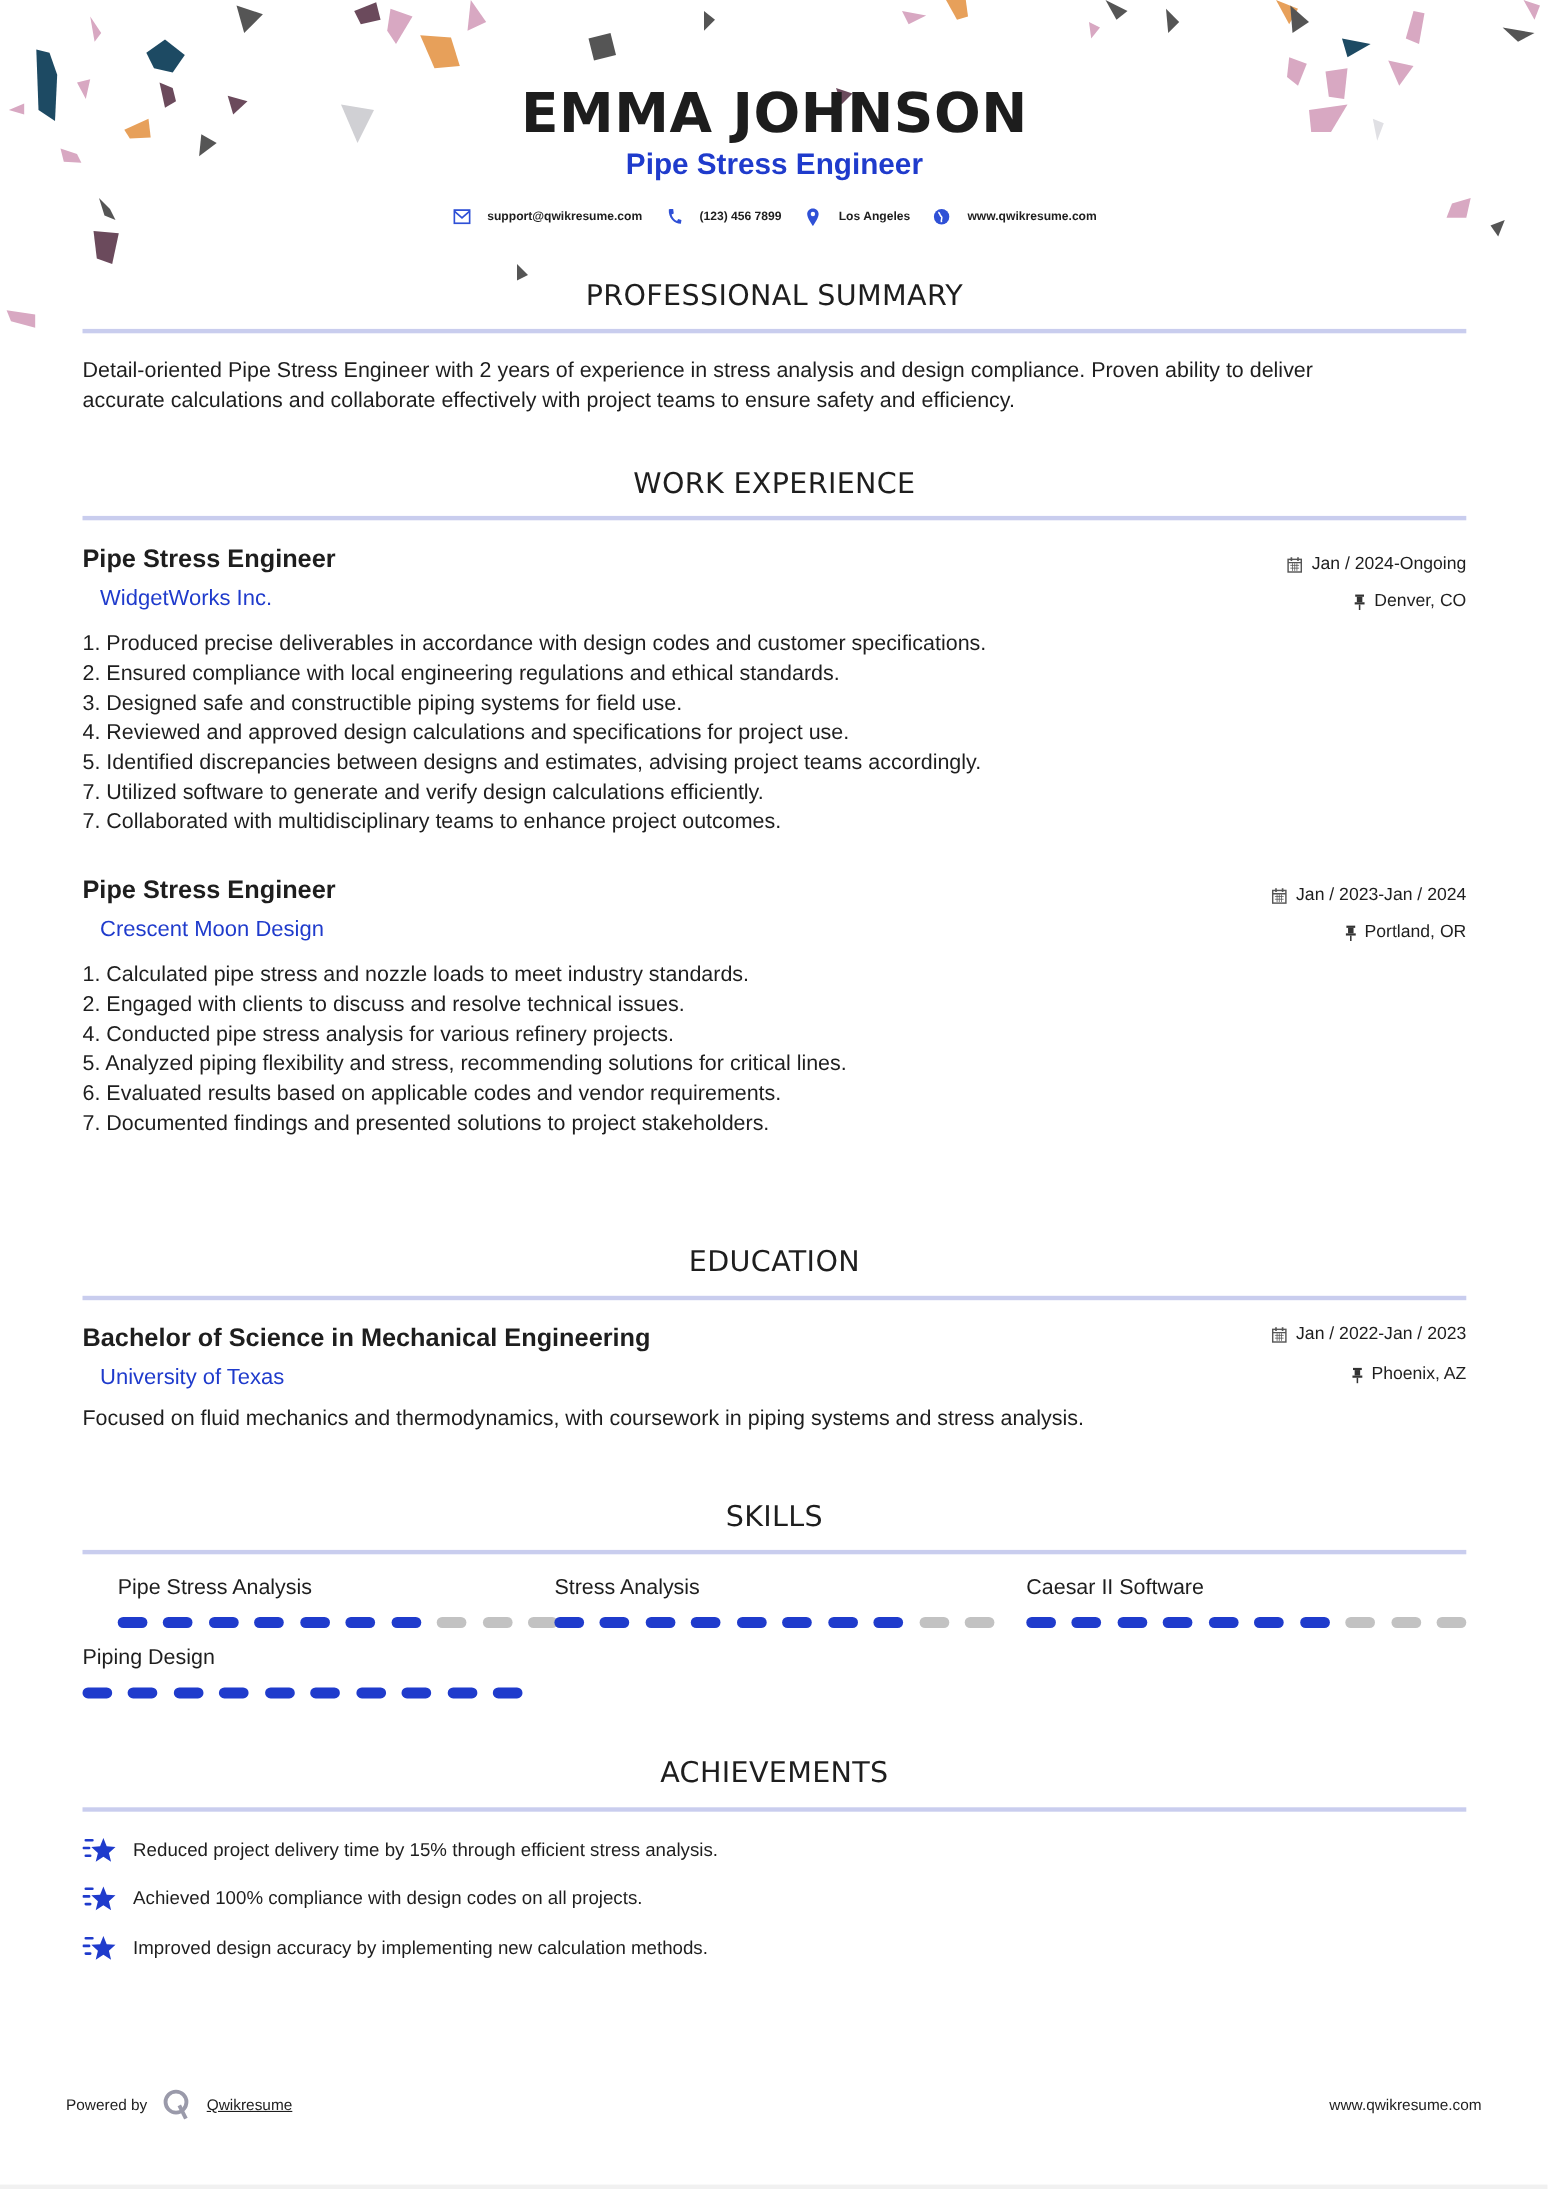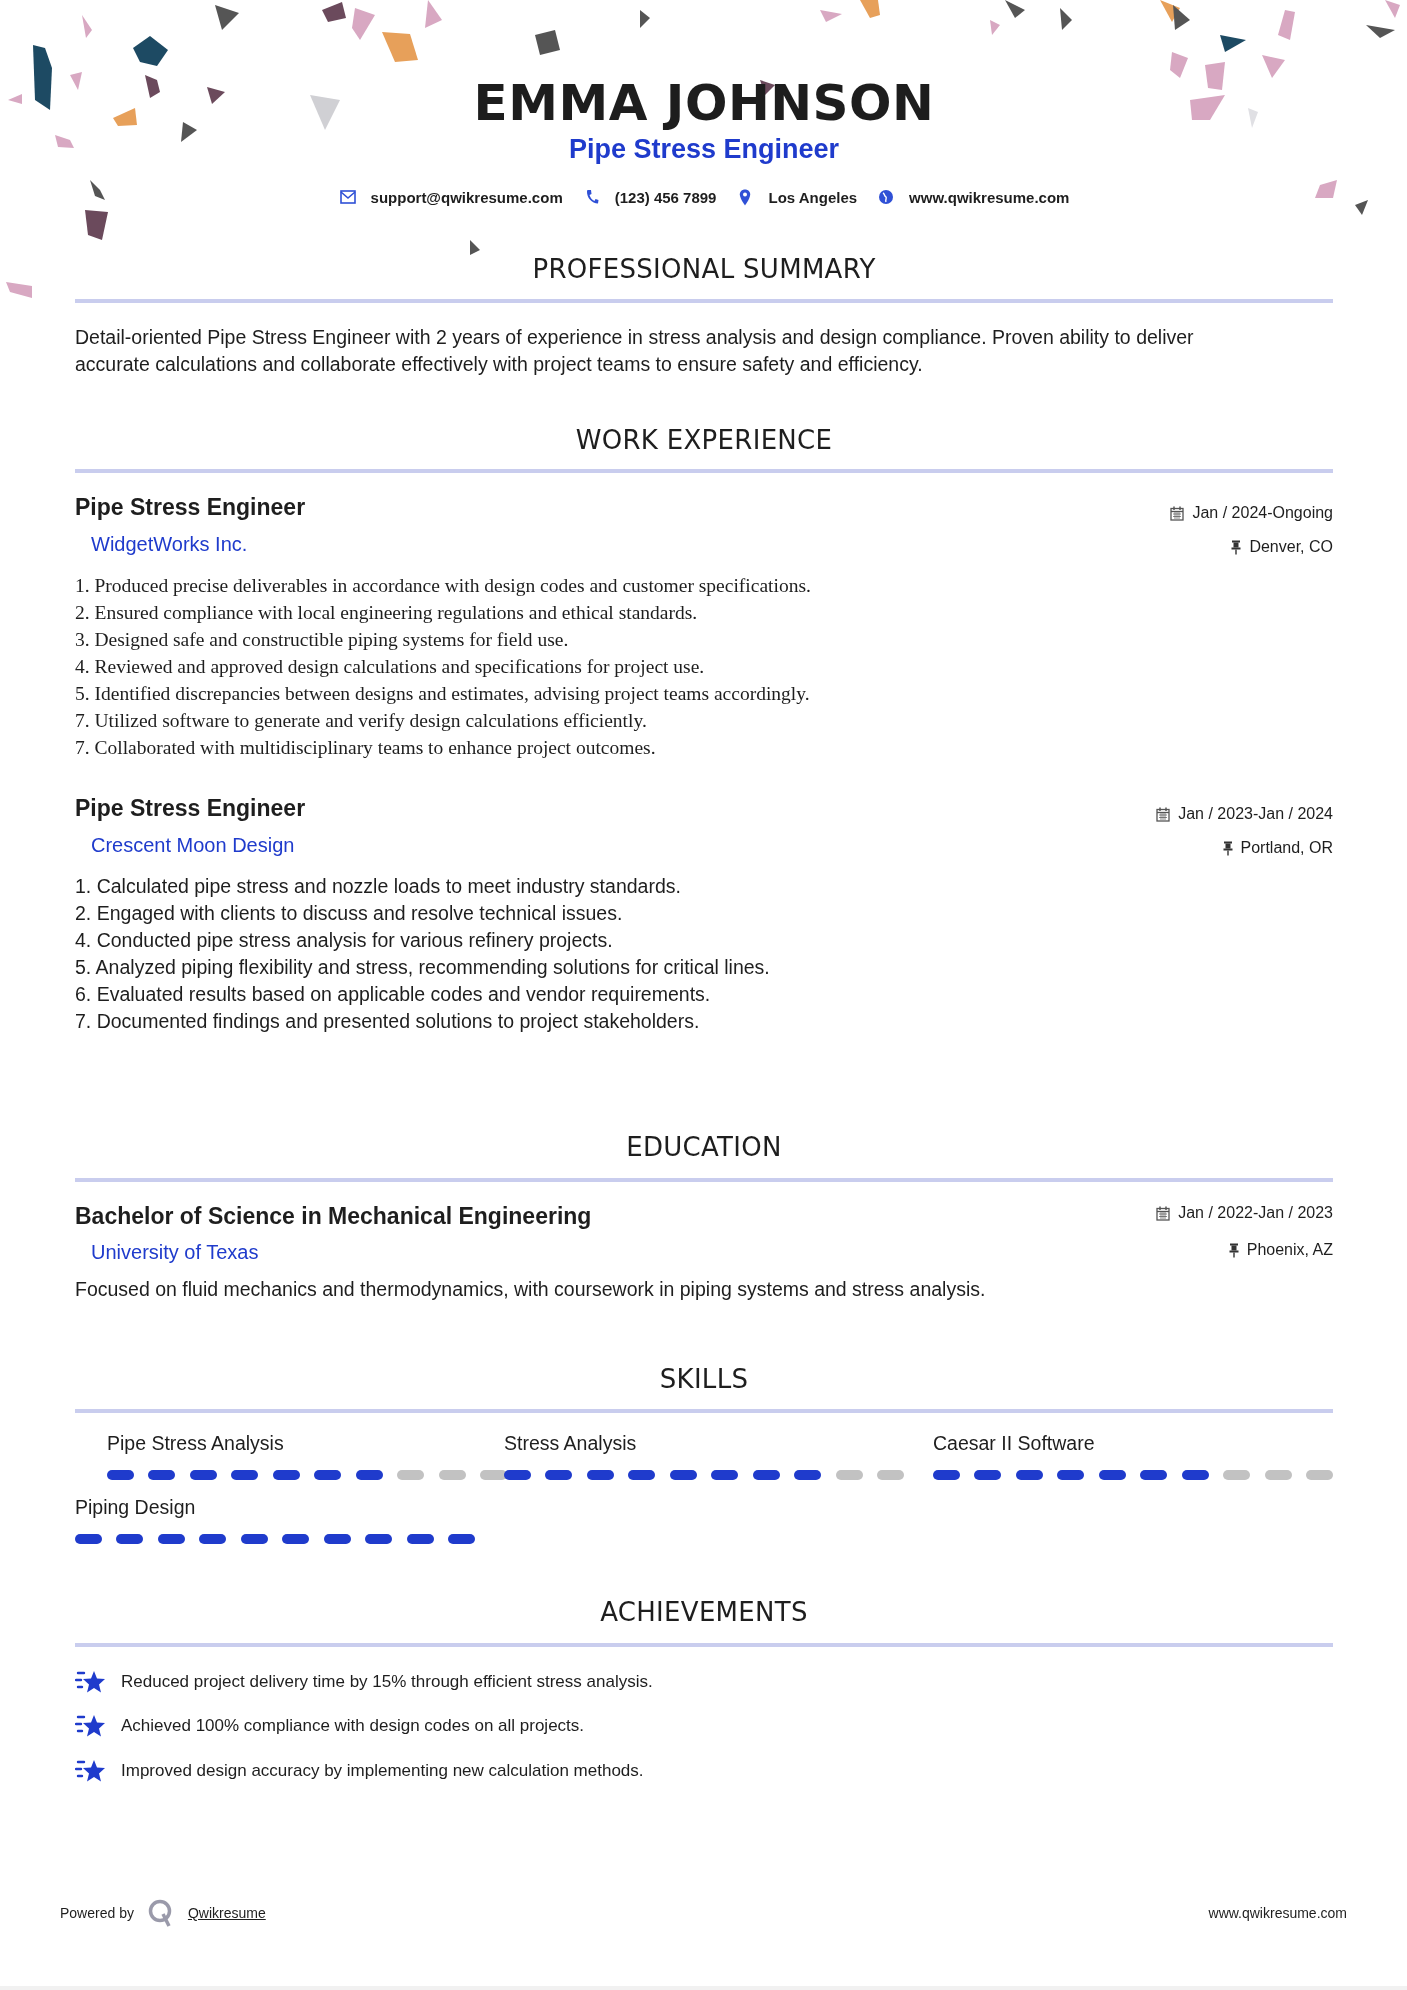--- a/index.html
+++ b/index.html
@@ -2,21 +2,21 @@
 <html><head>
 <meta charset="utf-8">
 <style>
   * { box-sizing: border-box; margin: 0; padding: 0; }
   html, body { width: 1407px; height: 1990px; background: #ffffff; overflow: hidden; }
   body { position: relative; font-family: "Liberation Sans", sans-serif; color: #1e1e1e; }
   .confetti { position: absolute; left: 0; top: 0; width: 1407px; height: 320px; pointer-events: none; }
   .page { position: absolute; left: 75px; width: 1258px; top: 0; }
   .name { position: absolute; left: 0; width: 100%; top: 74px; text-align: center; font-family: "DejaVu Sans", sans-serif; font-weight: bold; font-size: 50px; letter-spacing: 0.5px; color: #1d1d1d; }
   .role { position: absolute; left: 0; width: 100%; top: 134px; text-align: center; font-weight: bold; font-size: 27px; color: #1f3bcc; }
-  .contacts { position: absolute; left: 0; width: 100%; top: 188px; display: flex; justify-content: center; align-items: center; gap: 0; font-size: 15px; font-weight: bold; color: #1e1e1e; }
+  .contacts { position: absolute; left: 0; width: 100%; top: 188px; display: flex; justify-content: center; align-items: center; gap: 0; font-size: 11px; font-weight: bold; color: #1e1e1e; }
   .contact { display: flex; align-items: center; margin: 0 10px; }
   .contact .ic { width: 18px; height: 18px; margin-right: 14px; display: inline-flex; align-items: center; justify-content: center; color: #2f50d6; }
   .section-h { position: absolute; left: 0; width: 100%; text-align: center; font-family: "DejaVu Sans", sans-serif; font-size: 26px; letter-spacing: 0.3px; color: #1e1e1e; }
   .rule { position: absolute; left: 0; width: 100%; height: 4px; background: #c9cdee; }
   .para { position: absolute; left: 0; width: 100%; font-size: 19.5px; line-height: 27px; color: #1e1e1e; }
   .entry-title { position: absolute; left: 0; font-size: 23px; font-weight: bold; color: #1e1e1e; }
   .entry-org { position: absolute; left: 16px; font-size: 20px; color: #1f3bcc; }
   .entry-meta { position: absolute; right: 0; font-size: 16px; color: #1e1e1e; display: flex; align-items: center; }
   .entry-meta .ic { margin-right: 8px; color: #555; display: inline-flex; }
   .bullets { position: absolute; left: 0; list-style: none; font-size: 19.5px; line-height: 27px; color: #1e1e1e; }
@@ -153,21 +153,21 @@
       <span class="ic">
         <svg width="10" height="15" viewBox="0 0 10 15">
             <rect x="1" y="0.5" width="8" height="2" fill="#333"></rect>
             <rect x="2.5" y="2.5" width="5" height="5" fill="#333"></rect>
             <rect x="0.5" y="7.5" width="9" height="2" fill="#333"></rect>
             <line x1="5" y1="9.5" x2="5" y2="14.5" stroke="#333" stroke-width="1.4"></line>
           </svg>
       </span>
       <span>Denver, CO</span>
     </div>
-    <ul class="bullets" style="top:572px;font-family:Liberation Serif, serif;">
+    <ul class="bullets" style="top:572px;">
       <li>1. Produced precise deliverables in accordance with design codes and customer specifications.</li>
       <li>2. Ensured compliance with local engineering regulations and ethical standards.</li>
       <li>3. Designed safe and constructible piping systems for field use.</li>
       <li>4. Reviewed and approved design calculations and specifications for project use.</li>
       <li>5. Identified discrepancies between designs and estimates, advising project teams accordingly.</li>
       <li>7. Utilized software to generate and verify design calculations efficiently.</li>
       <li>7. Collaborated with multidisciplinary teams to enhance project outcomes.</li>
     </ul>
   </div>
 

